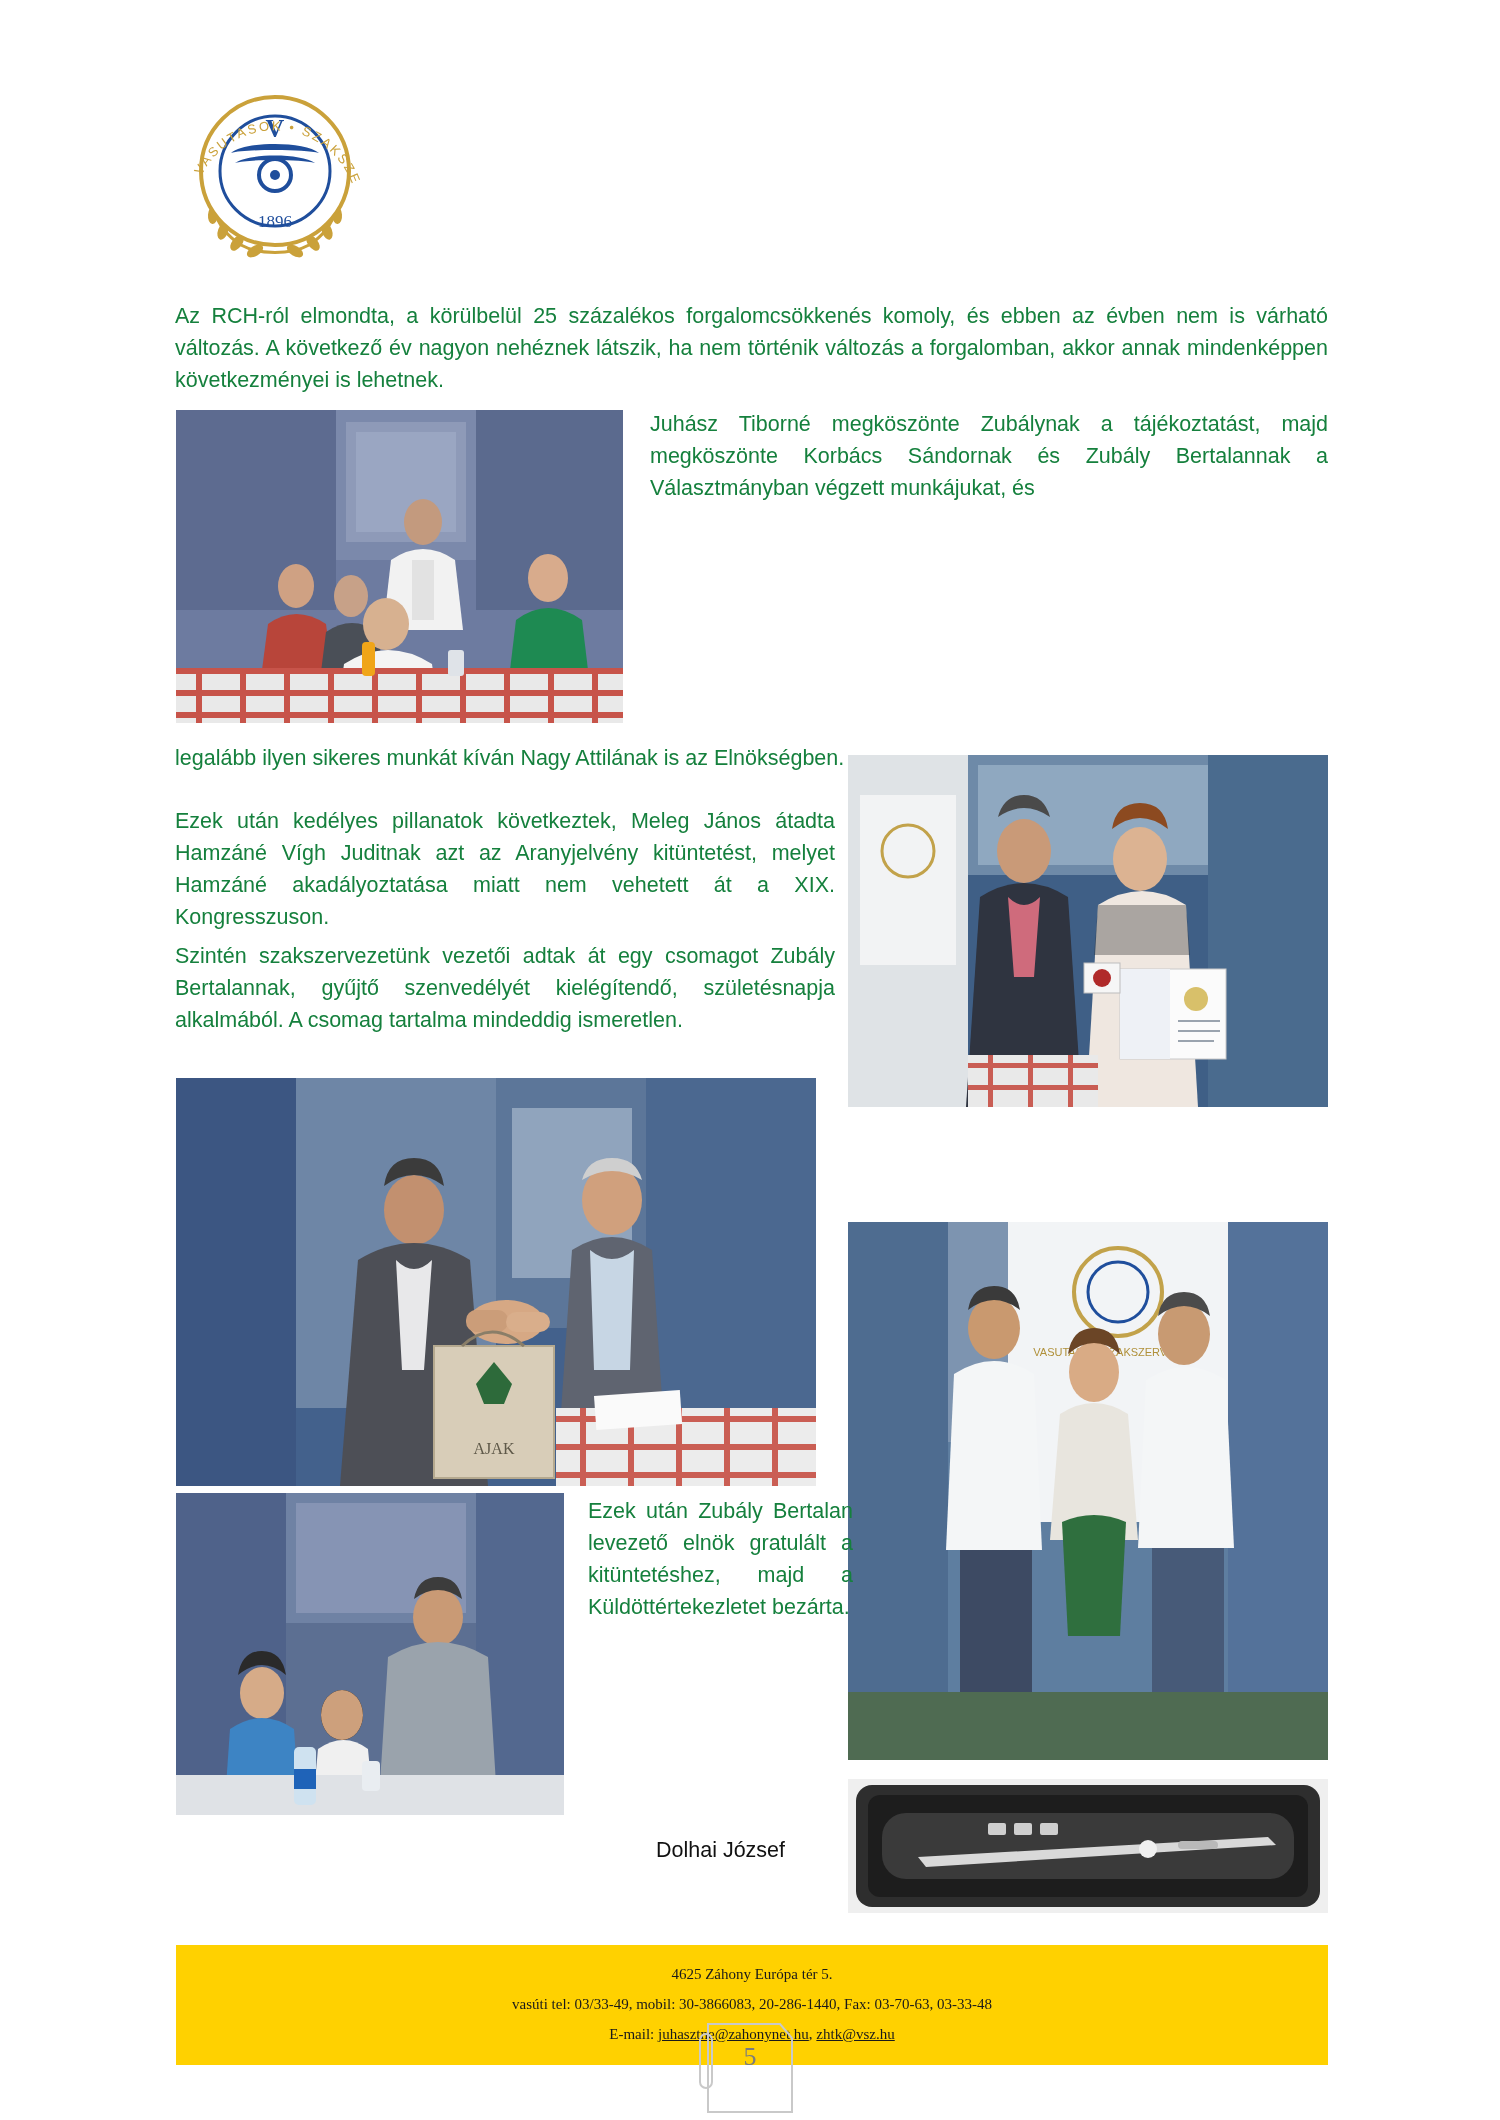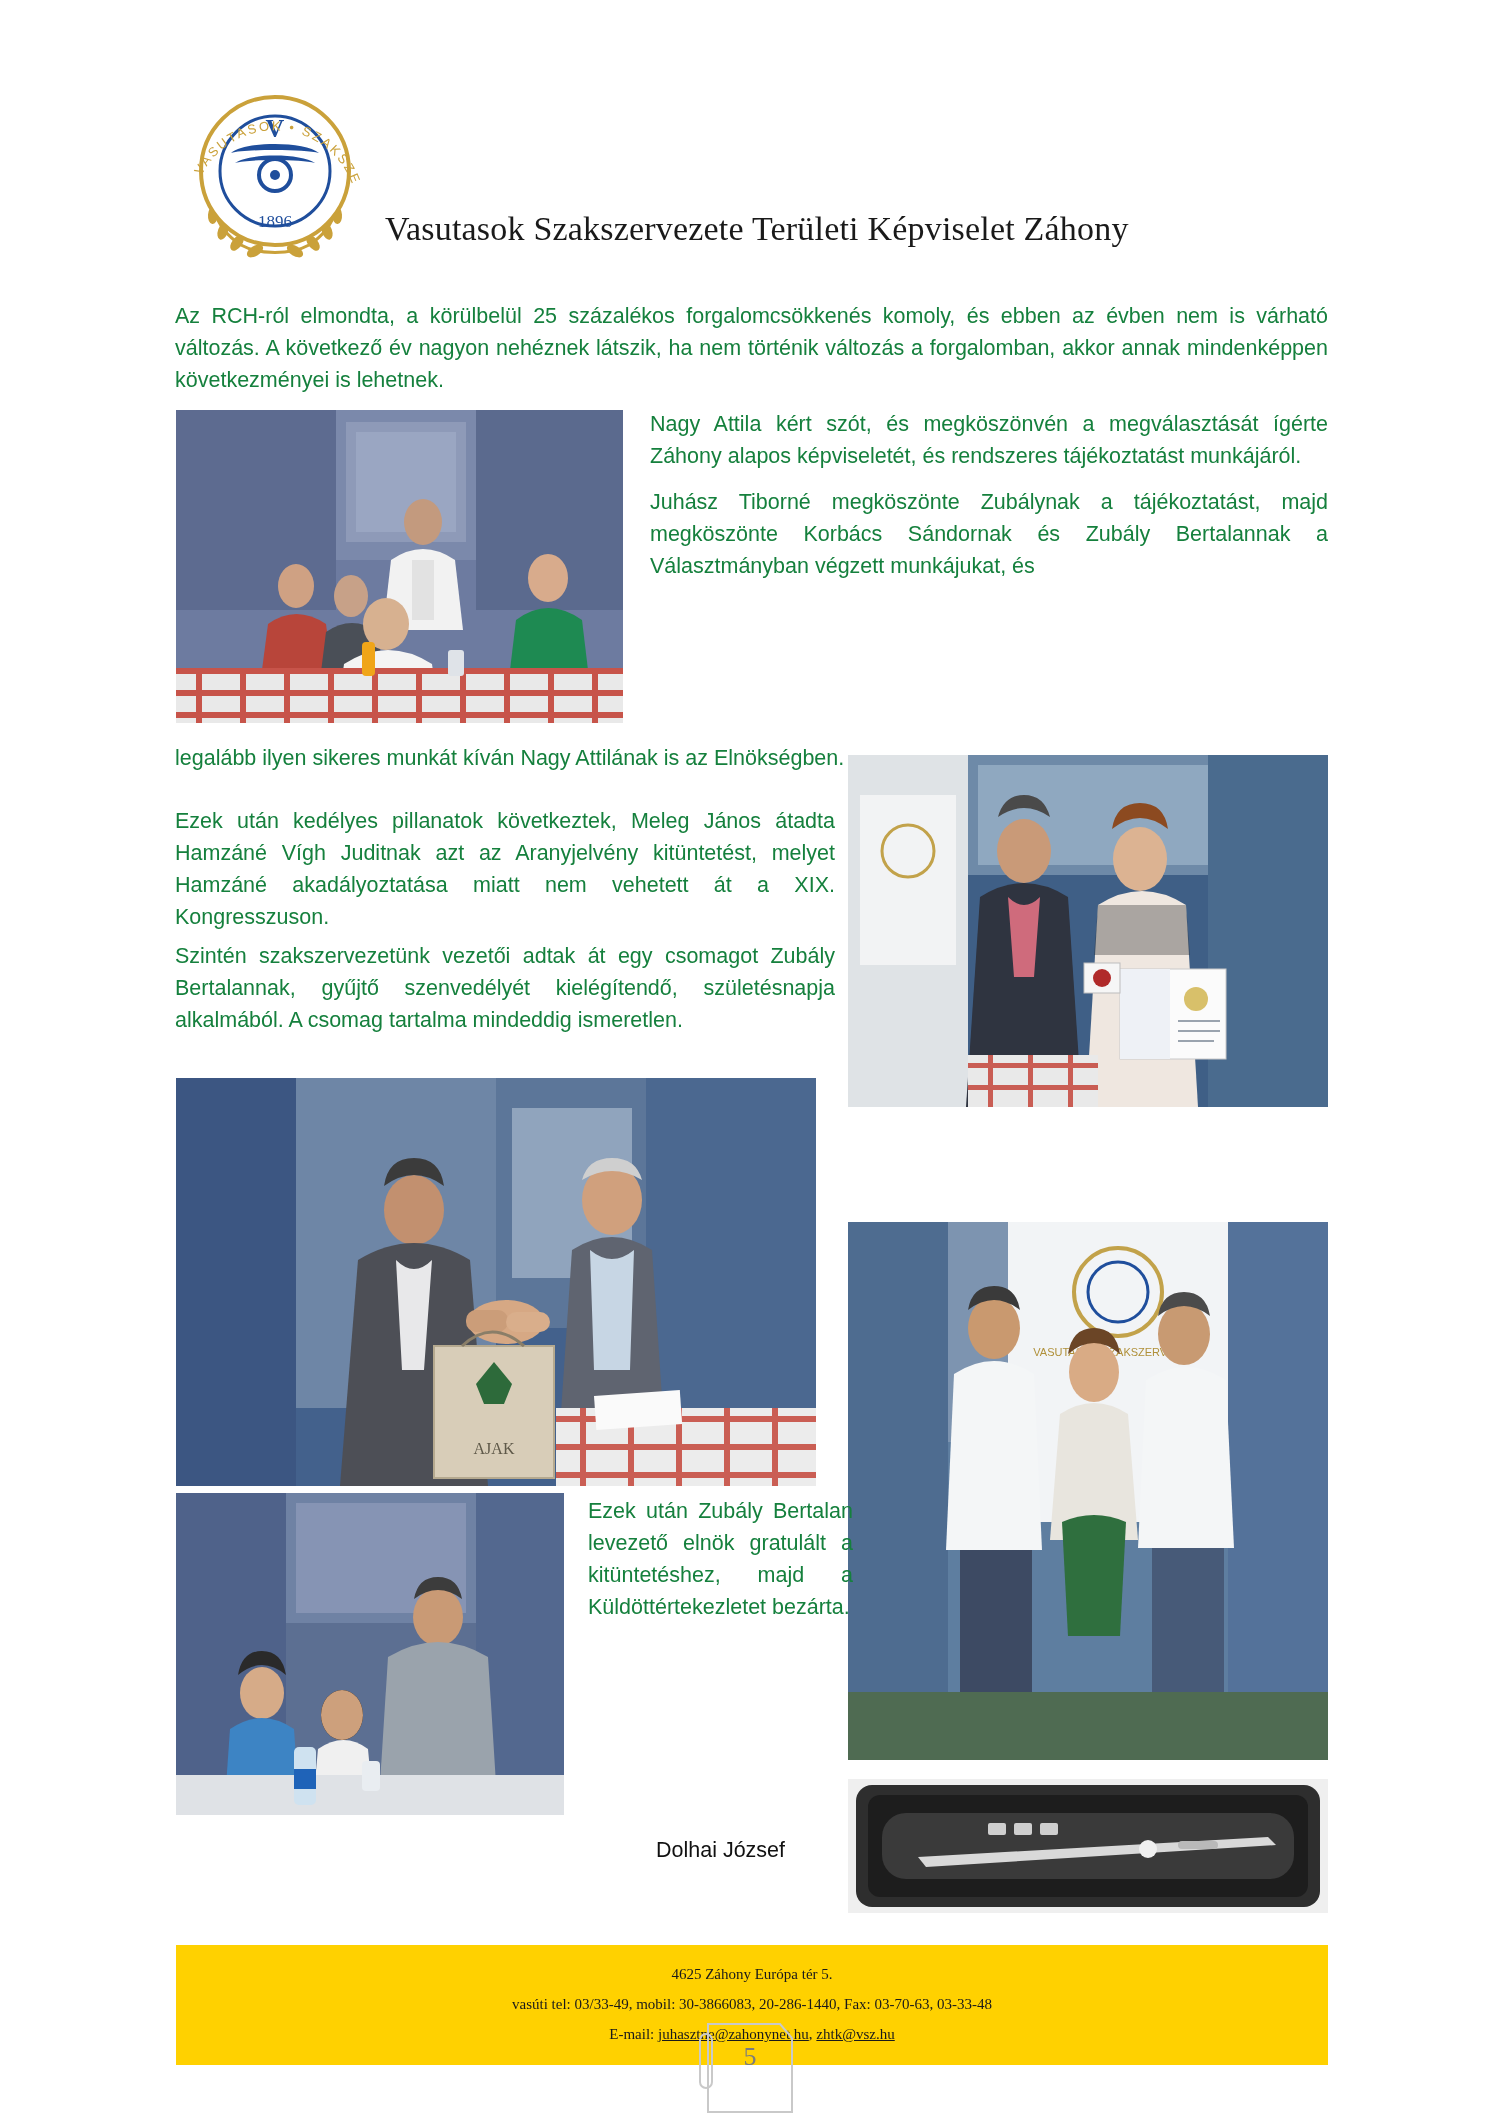--- a/index.html
+++ b/index.html
@@ -179,21 +179,20 @@
           <circle cx="100" cy="100" r="5"></circle>
         </g>
         <text x="100" y="62" text-anchor="middle" font-family="Liberation Serif, serif" font-size="26" fill="#1f4e9c" font-weight="bold">V</text>
         <text x="100" y="152" text-anchor="middle" font-family="Liberation Serif, serif" font-size="17" fill="#1f4e9c">1896</text>
         <text font-family="Liberation Sans, sans-serif" font-size="13" fill="#caa13a" letter-spacing="2.3">
           <textPath href="#arcTop" startOffset="6%">VASUTASOK • SZAKSZERVEZETE</textPath>
         </text>
       </svg>
     </div>
 
-    <div class="masthead-title">Vasutasok Szakszervezete Területi Képviselet Záhony</div>
   </div>
 
   <div class="txt" id="intro">
     <p>Az RCH-ról elmondta, a körülbelül 25 százalékos forgalomcsökkenés komoly, és ebben az évben nem is várható változás. A következő év nagyon nehéznek látszik, ha nem történik változás a forgalomban, akkor annak mindenképpen következményei is lehetnek.</p>
   </div>
 
   <div class="photo" id="photo1">
     <svg width="447" height="313" viewBox="0 0 447 313" xmlns="http://www.w3.org/2000/svg">
       <rect width="447" height="313" fill="#6d7ba0"></rect>
       <rect x="0" y="0" width="447" height="150" fill="#7b89ab"></rect>
@@ -231,21 +230,20 @@
           <rect x="328" y="258" width="6" height="55"></rect>
         <rect x="372" y="258" width="6" height="55"></rect>
           <rect x="416" y="258" width="6" height="55"></rect>
       </g>
       <rect x="186" y="232" width="13" height="34" rx="4" fill="#f0a518"></rect>
       <rect x="272" y="240" width="16" height="26" rx="3" fill="#dfe3e8"></rect>
     </svg>
   </div>
 
   <div class="txt" id="col-right">
-    <p>Nagy Attila kért szót, és megköszönvén a megválasztását ígérte Záhony alapos képviseletét, és rendszeres tájékoztatást munkájáról.</p>
     <p>Juhász Tiborné megköszönte Zubálynak a tájékoztatást, majd megköszönte Korbács Sándornak és Zubály Bertalannak a Választmányban végzett munkájukat, és</p>
   </div>
 
   <div class="txt" id="cont1">
     <p>legalább ilyen sikeres munkát kíván Nagy Attilának is az Elnökségben.</p>
   </div>
 
   <div class="txt" id="blk2">
     <p>Ezek után kedélyes pillanatok következtek, Meleg János átadta Hamzáné Vígh Juditnak azt az Aranyjelvény kitüntetést, melyet Hamzáné akadályoztatása miatt nem vehetett át a XIX. Kongresszuson.</p>
   </div>

